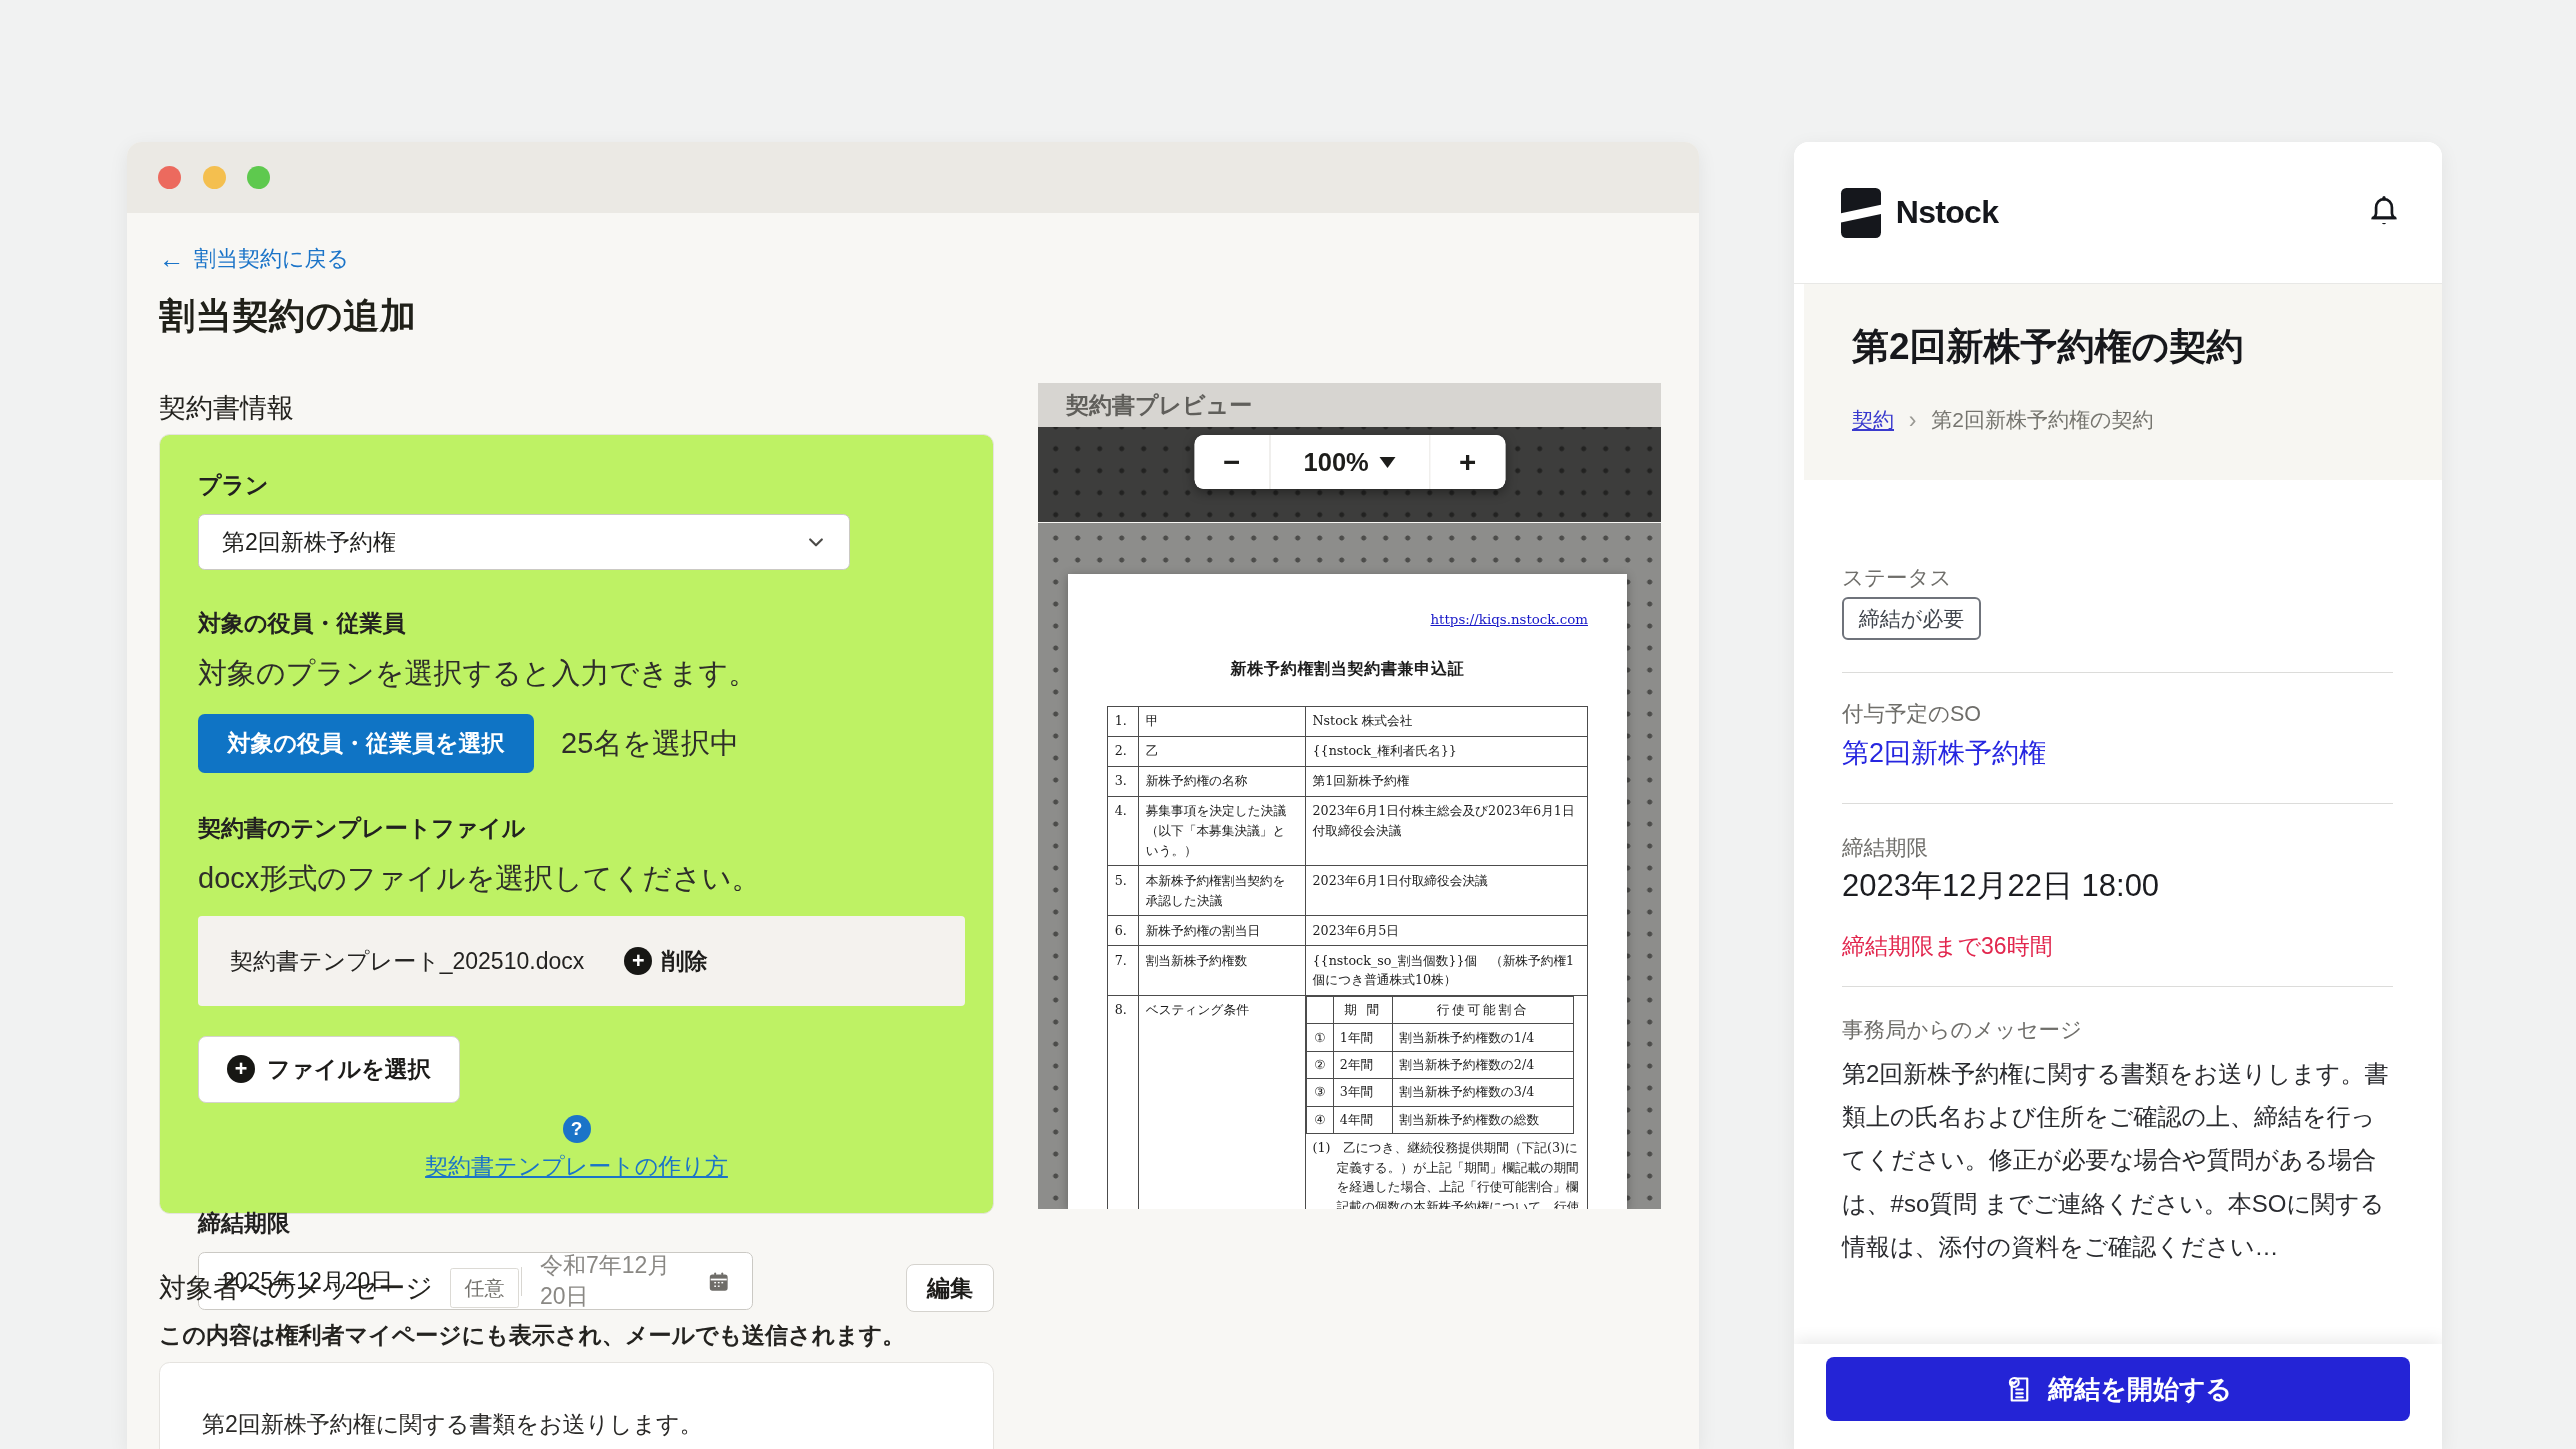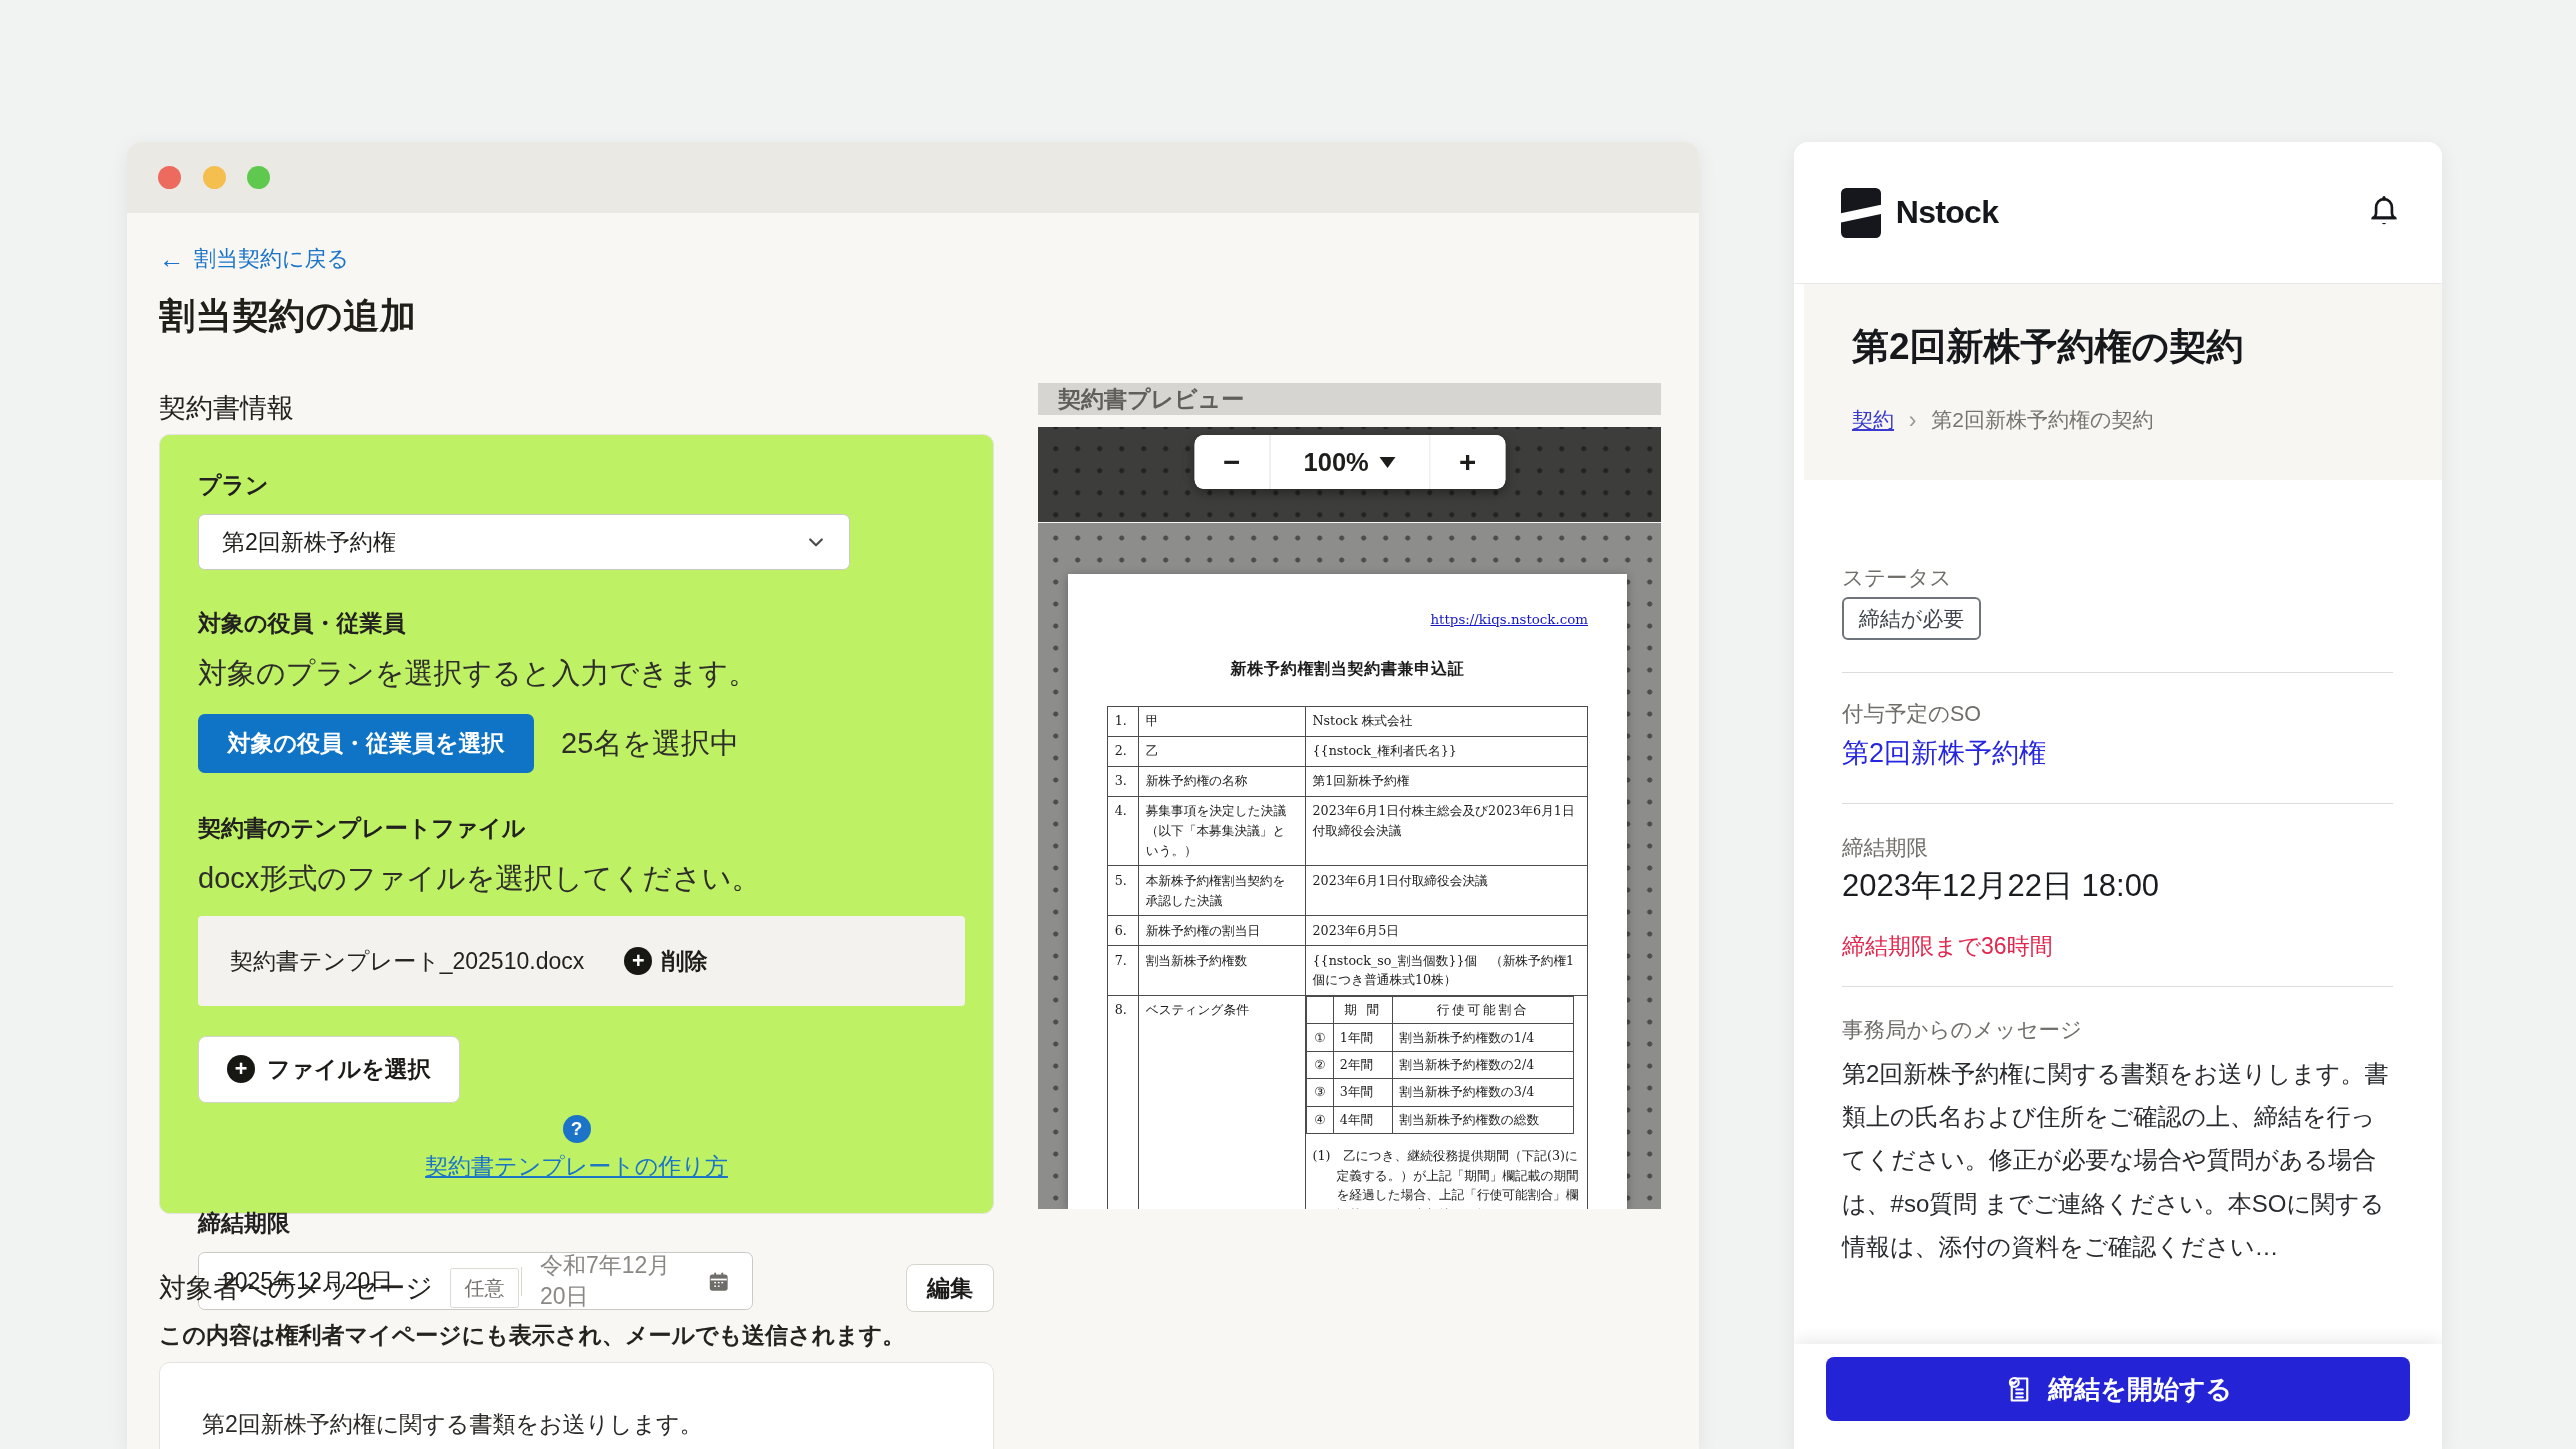--- a/index.html
+++ b/index.html
@@ -58,41 +58,41 @@
   .badge-optional { margin-left:17.4px; border:1.3px solid #dcdad5; background:#fff; color:#76746f; font-size:20px; padding:5.4px 13.4px; border-radius:2.7px; }
   .btn-edit { margin-left:auto; height:48px; padding:0 20px; background:#fff; border:1.3px solid #d5d3ce; border-radius:8px;
     font-size:23px; font-weight:700; color:#1d1c1a; display:inline-flex; align-items:center; cursor:pointer; }
   .msg-hint { position:absolute; left:32px; top:1178px; font-size:23px; font-weight:600; color:#242320; }
   .msg-card { position:absolute; left:32px; top:1220px; width:835px; height:228px; background:#fff;
     border:1.3px solid #e5e3df; border-radius:10.7px; padding:39px 42px; }
   .msg-line { font-size:23px; color:#2a2927; line-height:1.95; }
 
   
   .preview { position:absolute; left:911px; top:241px; width:623px; height:826px; overflow:hidden; }
-  .p-head { position:absolute; left:0; top:0; width:100%; height:32px; background:#d7d5d1; color:#605f5b;
-    font-size:23px; font-weight:700; display:flex; align-items:center; padding-left:20px; }
+  .p-head { position:absolute; left:0; top:0; width:100%; height:44px; background:#d7d5d1; color:#605f5b;
+    font-size:23px; font-weight:700; display:flex; align-items:center; padding-left:28px; }
   .p-dark { position:absolute; left:0; top:44px; width:100%; height:95px; background-color:#3d3d3c;
     background-image:radial-gradient(circle,#222221 2.3px,transparent 2.8px); background-size:22px 22px; background-position:6.7px 10.7px; }
   .p-light { position:absolute; left:0; top:140px; width:100%; height:686px; background-color:#8d8d8b;
     background-image:radial-gradient(circle,#4c4c4a 2.3px,transparent 2.8px); background-size:22px 22px; background-position:6.7px 4px; }
   .zoom-pill { position:absolute; left:50%; transform:translateX(-50%); top:52px; height:54px; background:#fff;
     border-radius:9.4px; box-shadow:0 3.4px 10.7px rgba(0,0,0,.35); display:flex; align-items:stretch; overflow:hidden; }
   .zp-btn { width:75px; display:flex; align-items:center; justify-content:center; font-size:29.5px; font-weight:700; color:#1d1d1b; cursor:pointer; background:#fff; border:none; }
   .zp-mid { width:161px; display:flex; align-items:center; justify-content:center; gap:10.7px; font-size:25.5px; font-weight:700; color:#1d1d1b; border-left:1.3px solid #e2e0dc; border-right:1.3px solid #e2e0dc; cursor:pointer; }
   .caret-down { width:0; height:0; border-left:8.7px solid transparent; border-right:8.7px solid transparent; border-top:11.4px solid #1d1d1b; }
 
   .doc-page { position:absolute; left:30px; top:191px; width:559px; height:635px; background:#fff;
     box-shadow:0 2px 9.4px rgba(0,0,0,.3); padding:38px 39px 0; overflow:hidden;
     font-family:"DejaVu Serif","Liberation Serif",serif; color:#1b1b1b; }
   .doc-url { text-align:right; font-size:13.4px; color:#1616c8; text-decoration:underline; margin-bottom:32px; }
   .doc-title { text-align:center; font-size:16px; font-weight:700; margin-bottom:25.5px; letter-spacing:0.7px; }
   table.doc { width:100%; border-collapse:collapse; font-size:12.7px; line-height:1.55; }
   table.doc td { border:1px solid #4c4c4c; padding:4.7px 6.7px; vertical-align:top; }
   td.c-no { width:31px; } td.c-label { width:168px; } td.c-val { width:284px; }
-  table.vest { width:100%; border-collapse:collapse; font-size:12.7px; margin:-4.7px -6.7px 12px; }
+  table.vest { width:100%; border-collapse:collapse; font-size:12.7px; margin:-4.7px -6.7px 4px; }
   table.vest td { border:1px solid #4c4c4c; padding:3.4px 6px; }
   table.vest tr td:first-child { width:27px; text-align:center; }
   table.vest td.vh { text-align:center; letter-spacing:2.7px; }
   .clause { padding-left:24px; text-indent:-24px; margin-top:4px; }
 
   
   .app { position:absolute; left:1794px; top:142px; width:648px; height:1307px; background:#fff;
     border-radius:14.8px 14.8px 0 0; box-shadow:0 5.4px 20px rgba(0,0,0,.07); overflow:hidden; }
   .app-header { position:absolute; left:0; top:0; width:100%; height:142px; background:#fff;
     display:flex; align-items:center; padding:0 27px 0 47px; border-bottom:1.3px solid #e8e8e6; }

